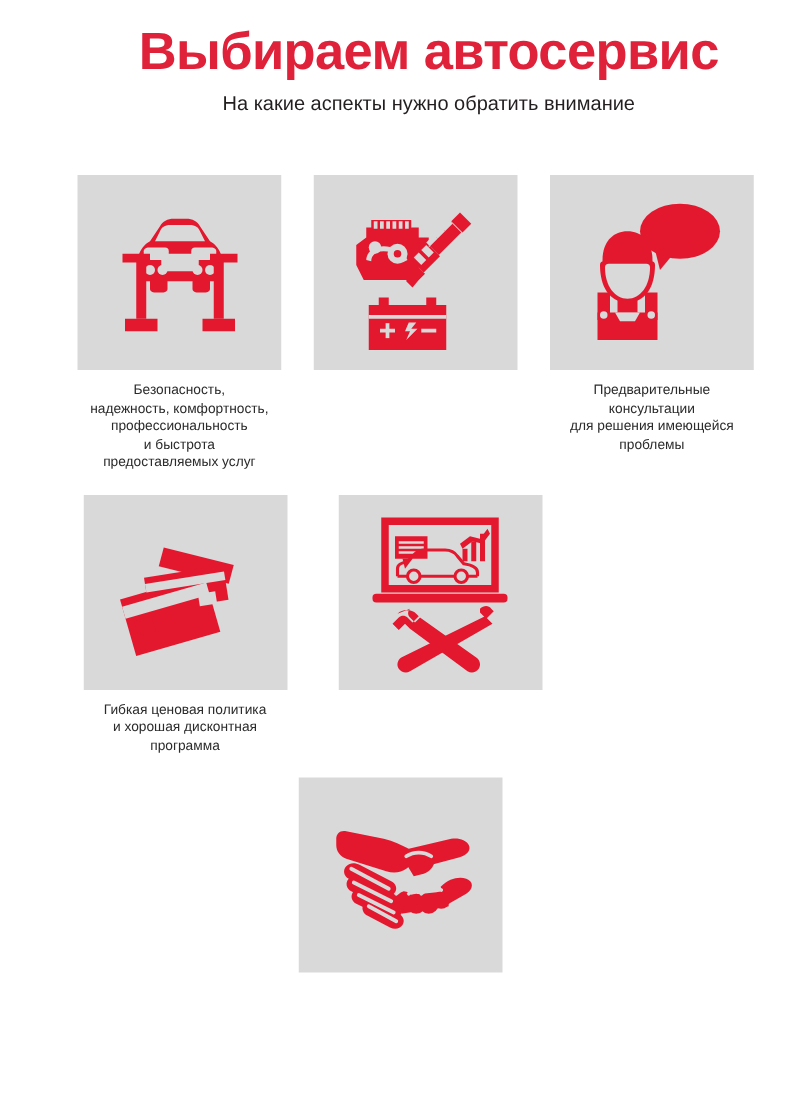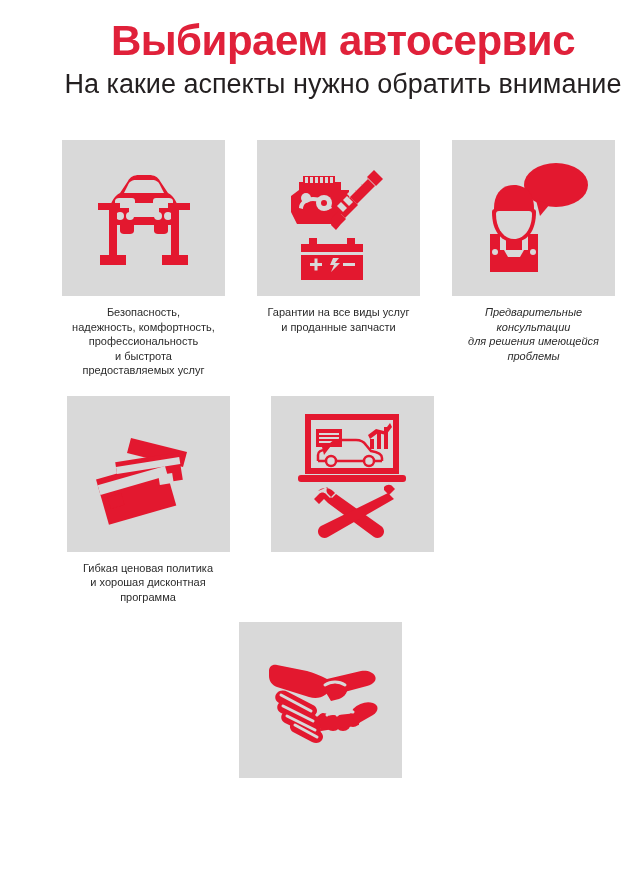--- a/index.html
+++ b/index.html
@@ -32,21 +32,21 @@
     color: #e0213a;
     font-weight: bold;
     font-size: 42px;
     line-height: 50px;
     letter-spacing: -0.5px;
     margin: 0;
     white-space: nowrap;
   }
   .subtitle {
     color: #231f20;
-    font-size: 27px;
+    font-size: 16px;
     line-height: 28px;
     margin: 4px 0 0 0;
     font-weight: normal;
     white-space: nowrap;
   }
 
   
   .grid {
     position: absolute;
     top: 140px;
@@ -67,21 +67,20 @@
 
   .card {
     width: 184px;
     margin-right: 20px;
     display: flex;
     flex-direction: column;
     align-items: center;
   }
   .card:last-child {
     margin-right: 0;
-    font-style: italic;
   }
 
   .icon-box {
     width: 163px;
     height: 156px;
     background: #d9d9d9;
     display: flex;
     align-items: center;
     justify-content: center;
     box-sizing: border-box;
@@ -198,22 +197,20 @@
 
               <rect x="31" y="107" width="12" height="3"></rect>
               <rect x="35.5" y="102.5" width="3" height="12"></rect>
 
               <path d="M54,102 L60,102 L56,107 L61,107 L52,116 L55,109 L51,109 Z"></path>
 
               <rect x="64" y="107" width="12" height="3"></rect>
             </g>
           </svg>
         </div>
-        <div class="caption">Гарантии на все виды услуг
-и проданные запчасти</div>
       </div>
 
       <div class="card">
         <div class="icon-box">
           <svg width="120" height="120" viewBox="0 0 120 120" aria-hidden="true">
             <g fill="#e3182f">
 
               <ellipse cx="82" cy="27" rx="32" ry="22"></ellipse>
               <path d="M62,42 L66,58 L76,46 Z"></path>
 

